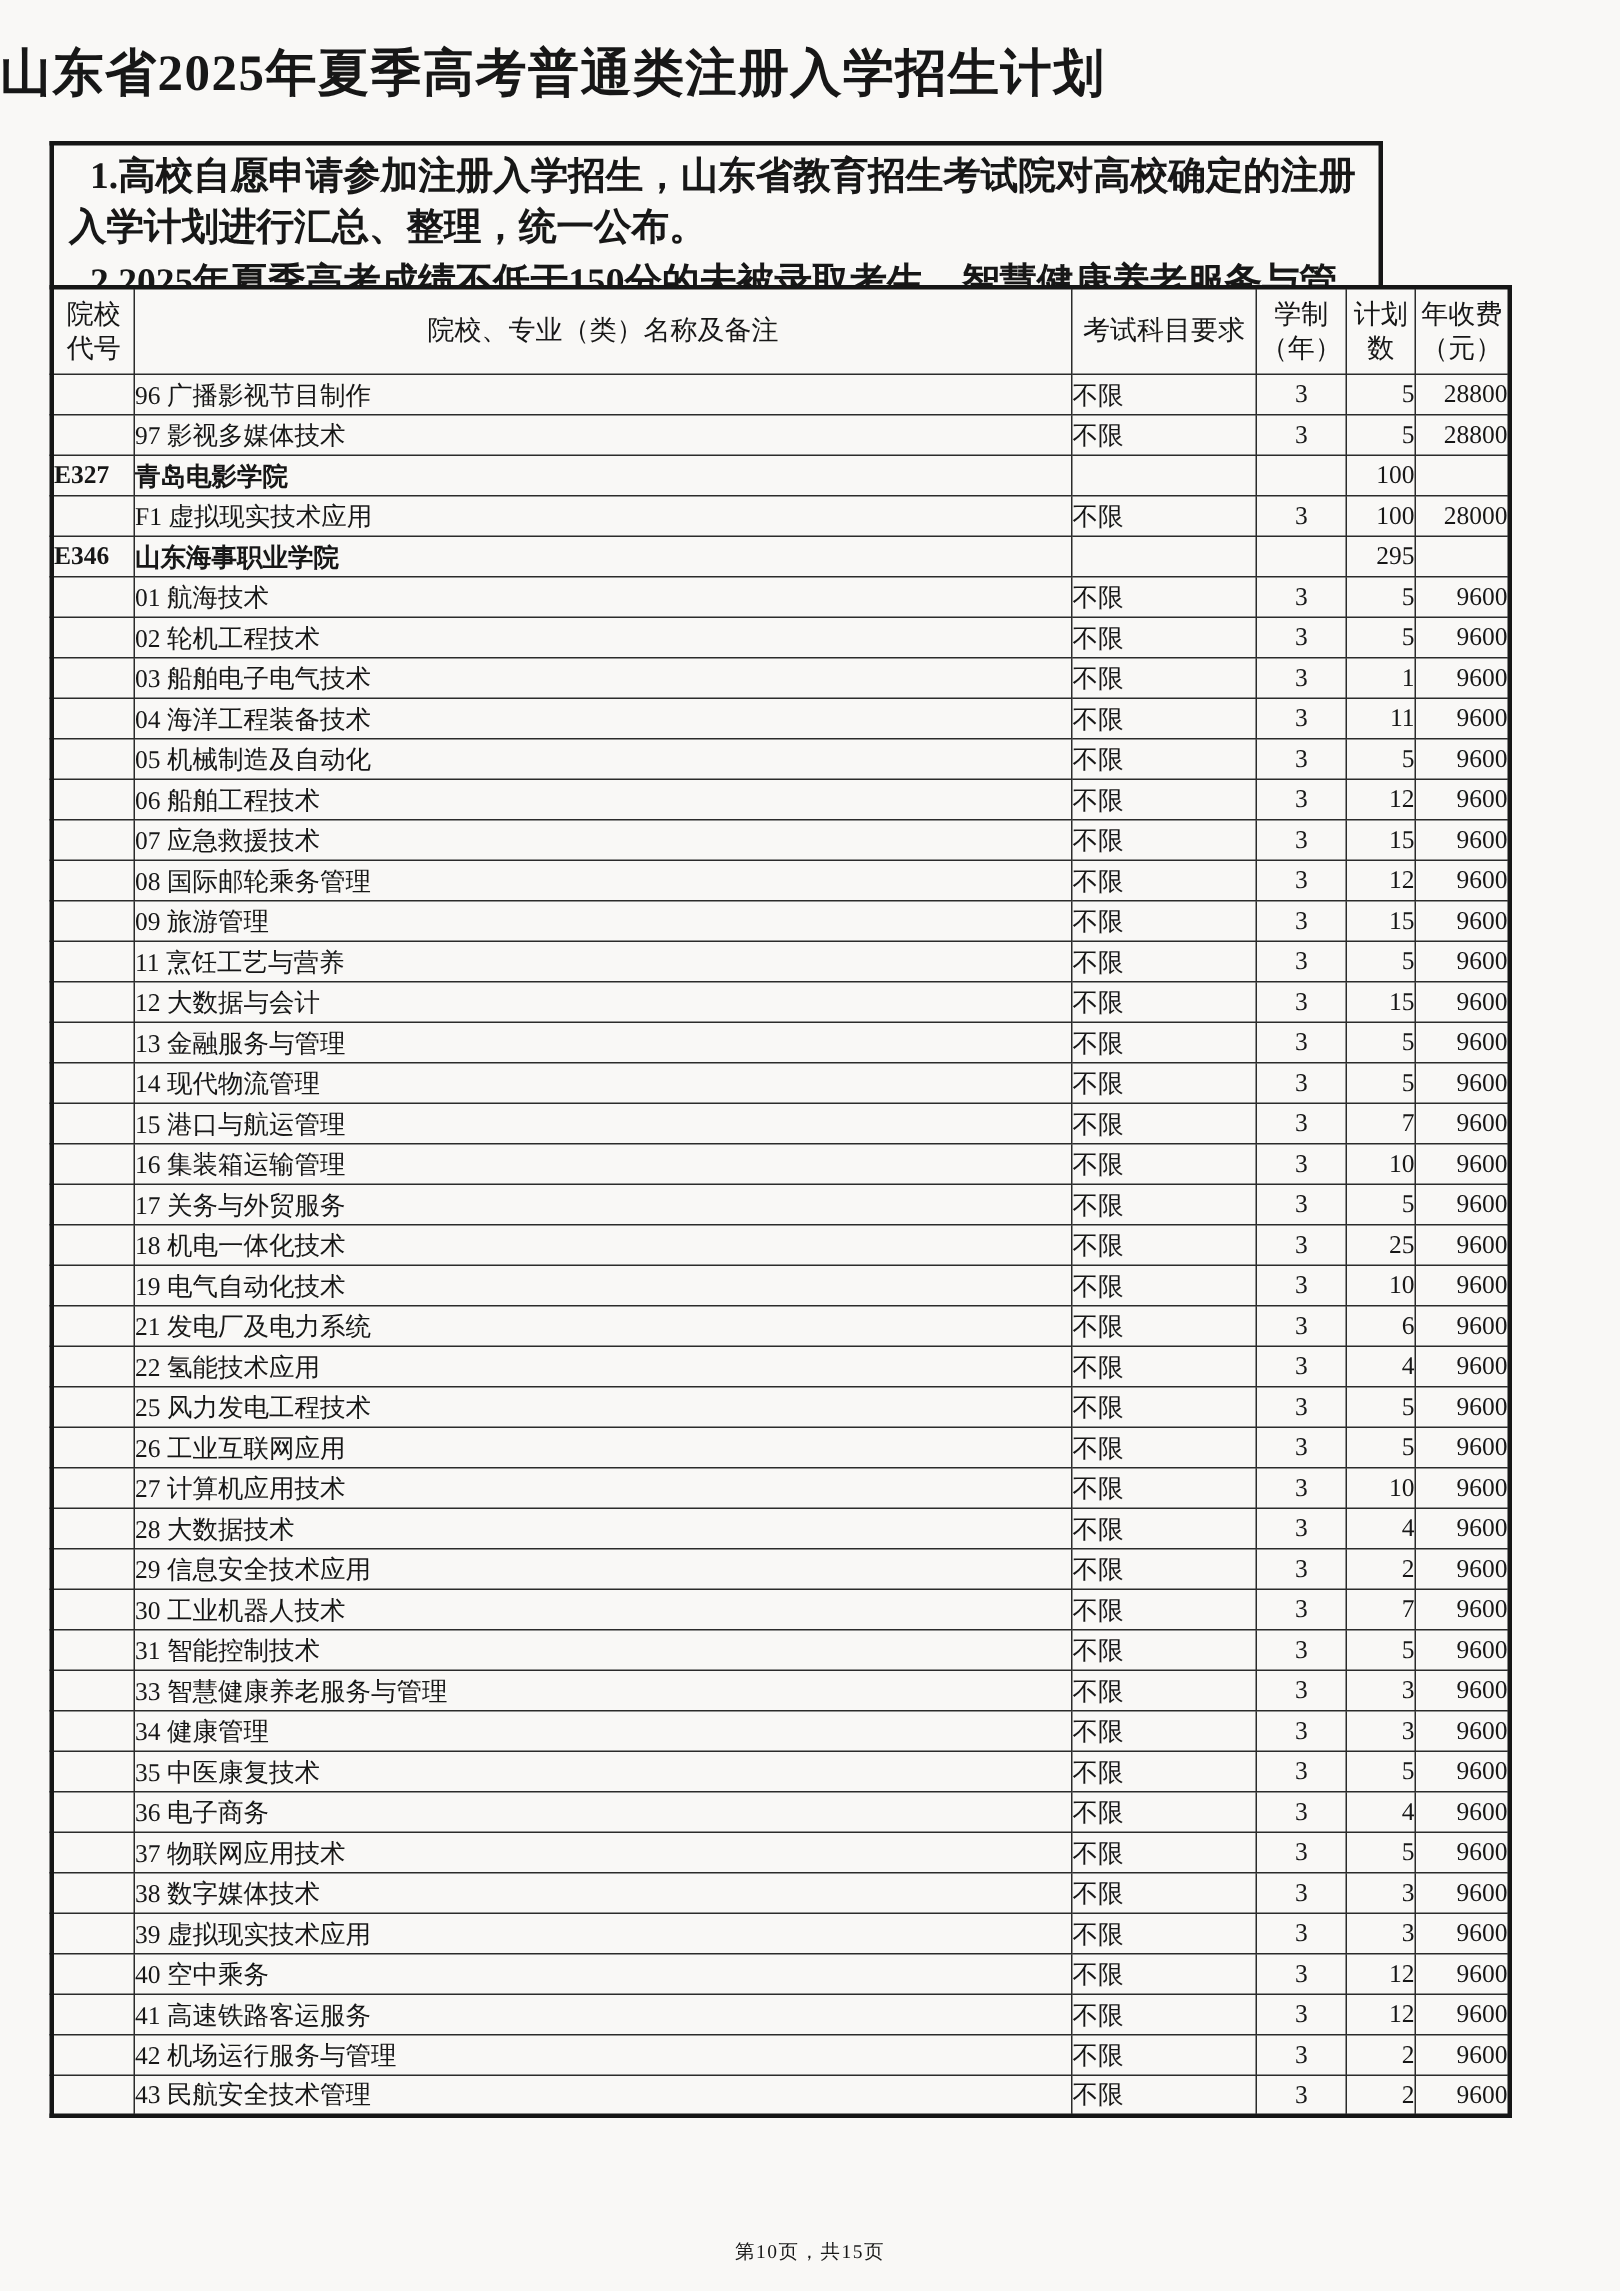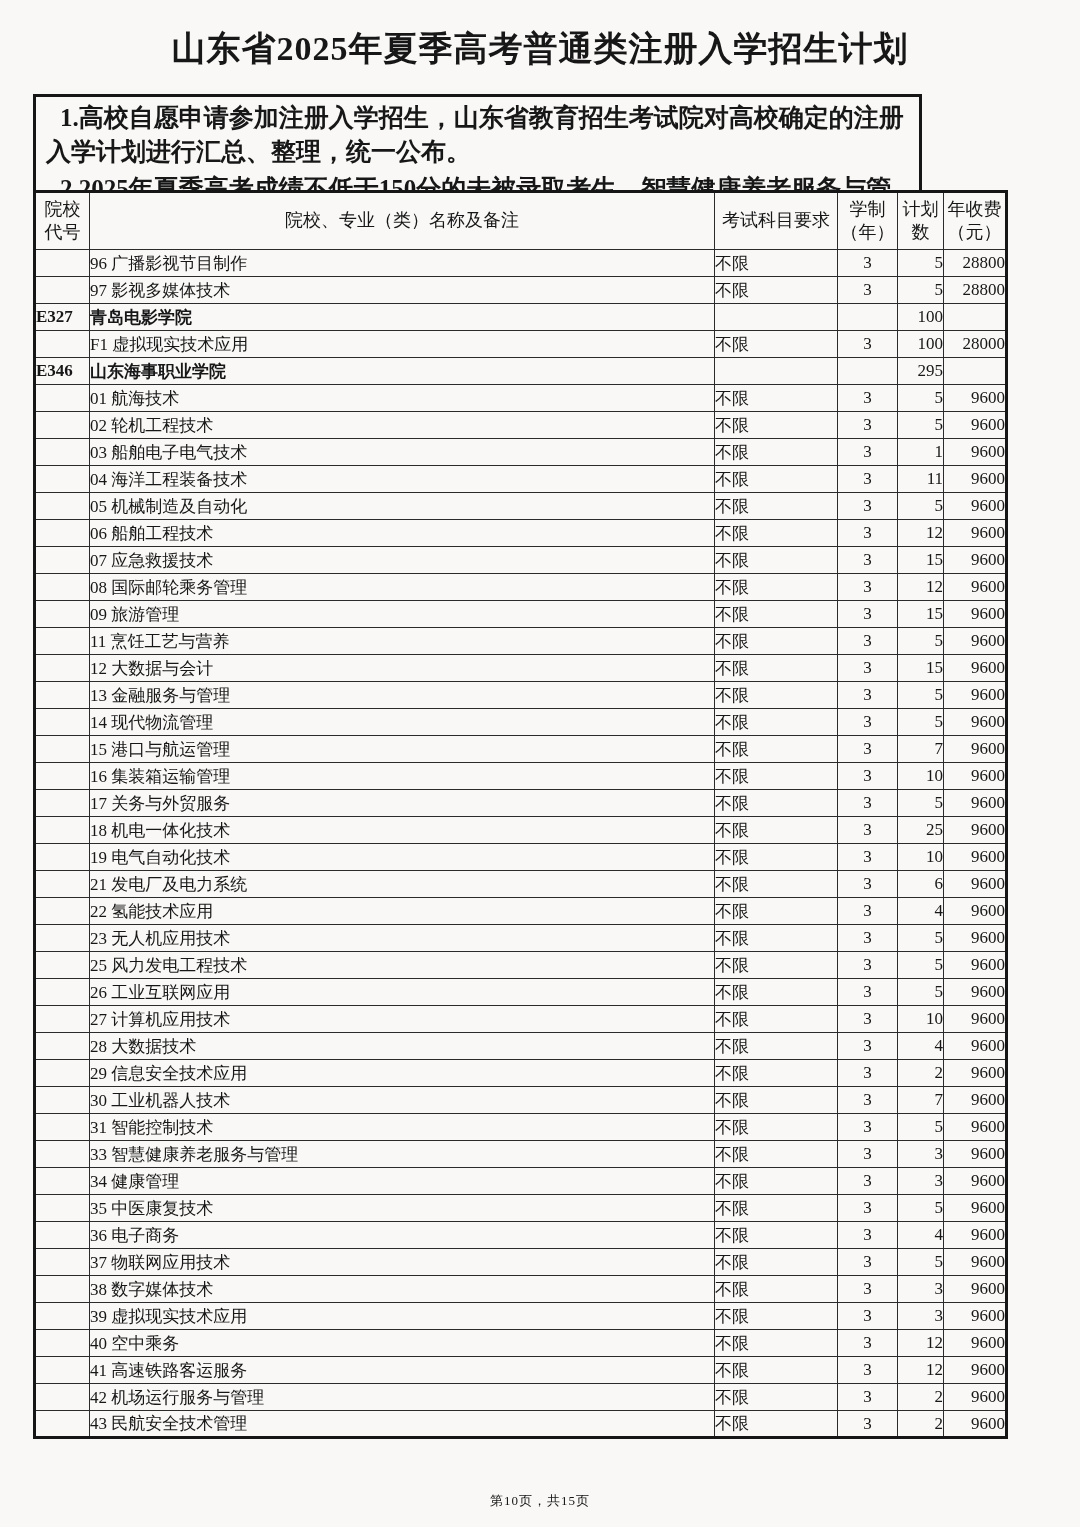--- a/index.html
+++ b/index.html
@@ -6,21 +6,21 @@
   body {
     width: 1080px; height: 1527px;
     background: #f9f8f6;
     color: #171717;
     font-family: "Liberation Serif", "DejaVu Serif", serif;
     position: relative;
     overflow: hidden;
   }
   .title {
     position: absolute; top: 26px; left: 0; width: 100%;
-    margin: 0; text-align: center;
+    margin: 0; 
     font-size: 34px; font-weight: bold; letter-spacing: 1px;
   }
   .intro {
     position: absolute; left: 33px; top: 94px; width: 889px; height: 96px;
     box-sizing: border-box;
     border: 3px solid #161616; border-bottom: none;
     overflow: hidden;
     padding: 4px 12px 0 10px;
     font-size: 25px; font-weight: bold; line-height: 34px;
   }
@@ -287,28 +287,20 @@
         <tr>
     <td class="c-code"></td>
     <td class="c-name">22 氢能技术应用</td>
     <td class="c-subj">不限</td>
     <td class="c-years">3</td>
     <td class="c-plan">4</td>
     <td class="c-fee">9600</td>
   </tr>
         <tr>
     <td class="c-code"></td>
-    <td class="c-name">23 无人机应用技术</td>
-    <td class="c-subj">不限</td>
-    <td class="c-years">3</td>
-    <td class="c-plan">5</td>
-    <td class="c-fee">9600</td>
-  </tr>
-        <tr>
-    <td class="c-code"></td>
     <td class="c-name">25 风力发电工程技术</td>
     <td class="c-subj">不限</td>
     <td class="c-years">3</td>
     <td class="c-plan">5</td>
     <td class="c-fee">9600</td>
   </tr>
         <tr>
     <td class="c-code"></td>
     <td class="c-name">26 工业互联网应用</td>
     <td class="c-subj">不限</td>

